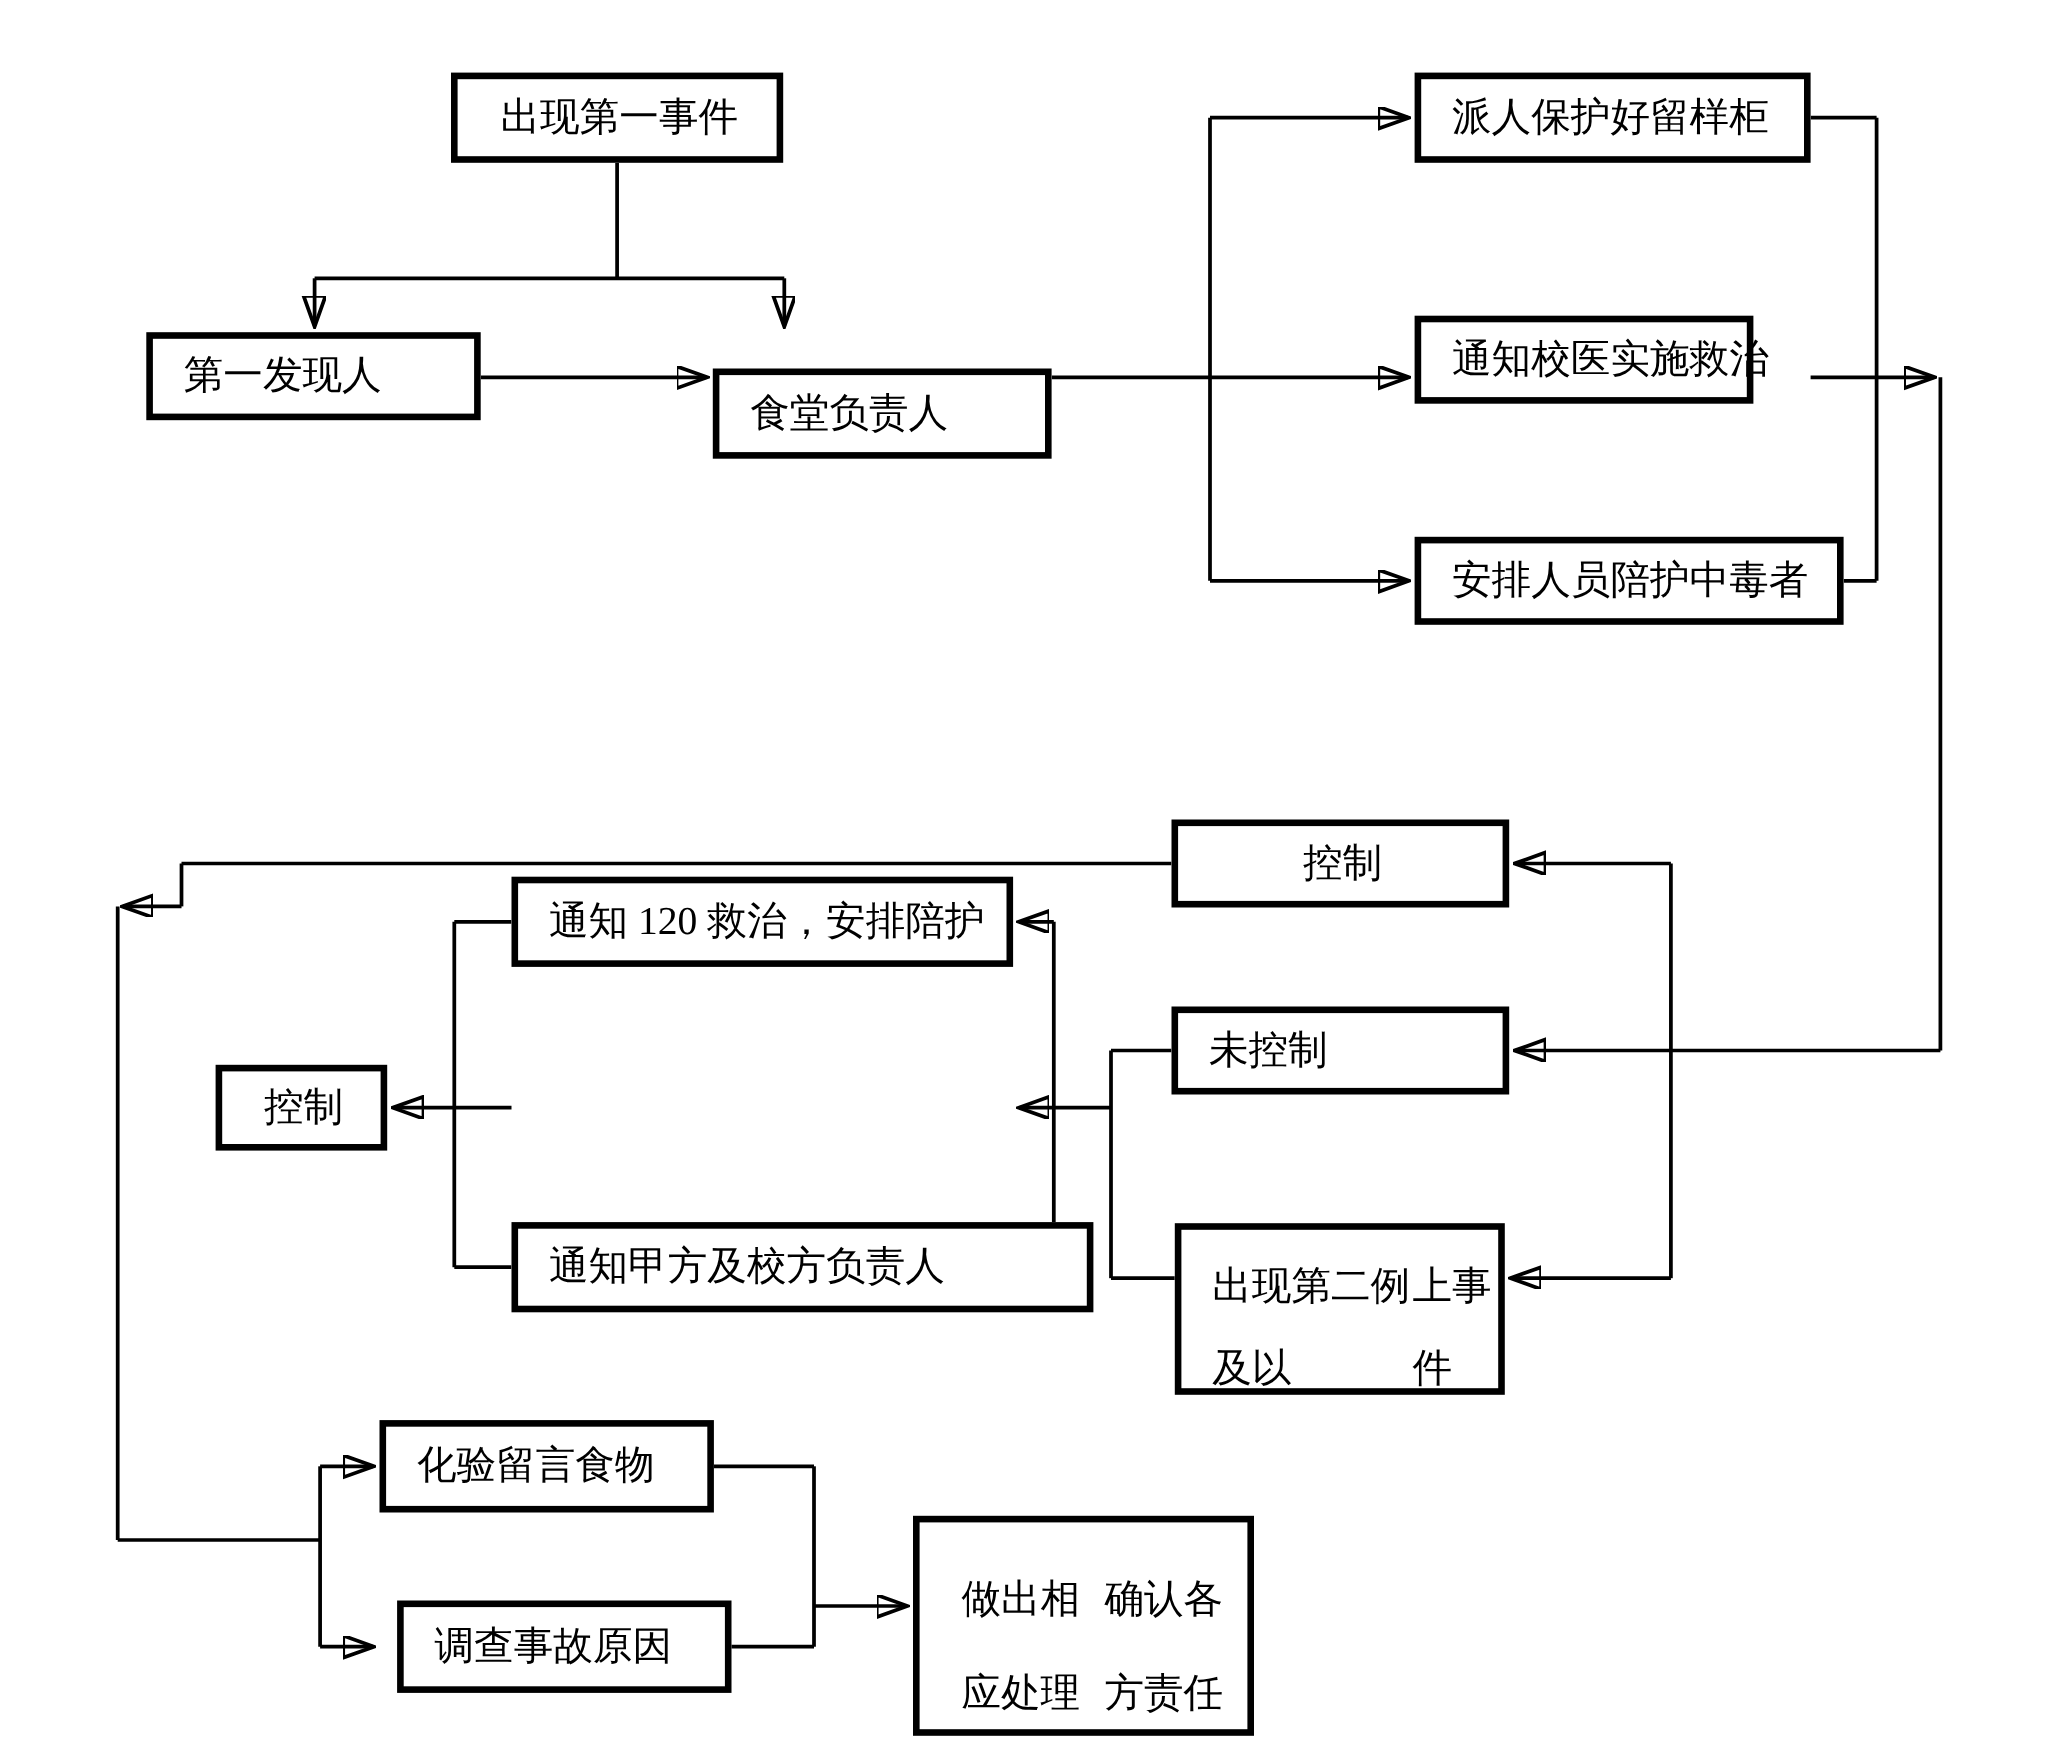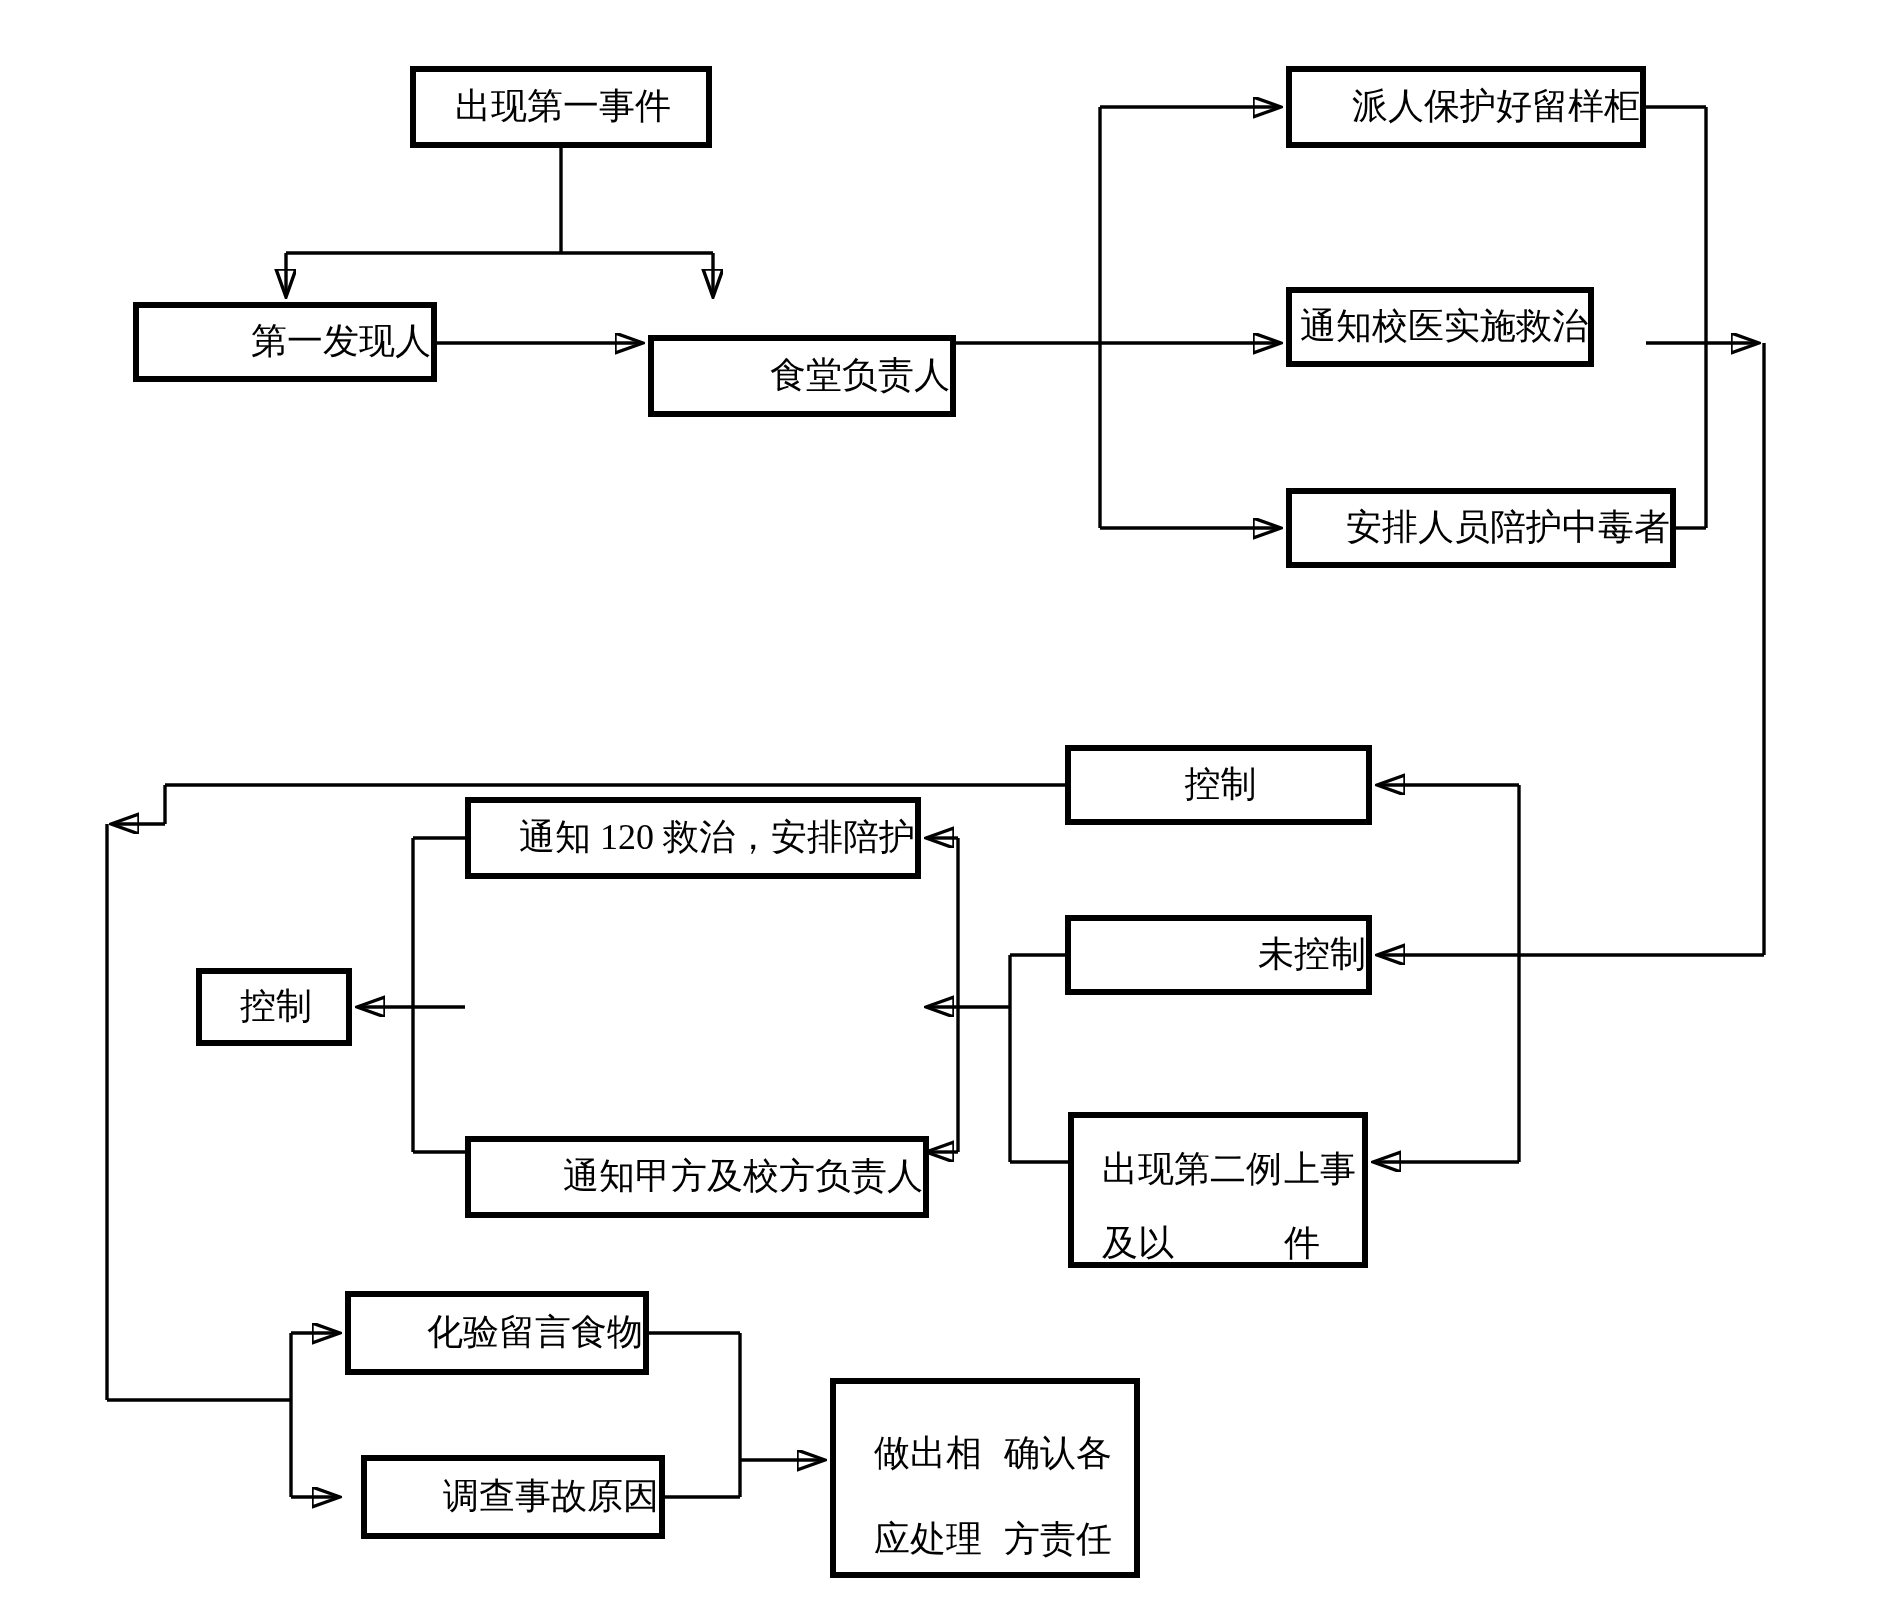--- a/index.html
+++ b/index.html
@@ -14,21 +14,21 @@
   }
   svg.connectors{position:absolute;left:0;top:0;width:1880px;height:1602px;}
   svg.connectors path{fill:none;stroke:#000;stroke-width:3.4px;}
   .node{
     position:absolute;
     background:#ffffff;
     border:6px solid #000000;
     box-sizing:border-box;
     display:flex;
     align-items:center;
-    justify-content:flex-end;
+    justify-content:flex-start;
     font-size:36px;
     line-height:1.15;
     white-space:nowrap;
     padding-left:28px;
   }
   .node.center{justify-content:center;padding-left:4px;}
   .node.multiline{
     flex-direction:row;
     align-items:flex-start;
     justify-content:flex-start;
@@ -40,21 +40,21 @@
   #n-first-discoverer   {left:133px;  top:302px;  width:304px; height:80px;}
   #n-canteen-manager    {left:648px;  top:302px;  width:308px; height:82px;margin-top:33px;}
   #n-protect-cabinet    {left:1286px; top:66px;   width:360px; height:82px;}
   #n-school-doctor      {left:1286px; top:287px;  width:308px; height:80px;}
   #n-assign-escort      {left:1286px; top:488px;  width:390px; height:80px;}
   #n-controlled-right   {left:1065px; top:745px;  width:307px; height:80px;}
   #n-not-controlled     {left:1065px; top:915px;  width:307px; height:80px;}
   #n-second-case        {left:1068px; top:1112px; width:300px; height:156px; padding-top:14px; line-height:74px;}
   #n-notify-120         {left:465px;  top:797px;  width:456px; height:82px;}
   #n-control-scene      {left:465px;  top:966px;  width:456px; height:82px;}
-  #n-notify-partners    {left:465px;  top:1136px; width:464px; height:82px;}
+  #n-notify-partners    {left:465px;  top:1111px; width:529px; height:82px;}
   #n-controlled-left    {left:196px;  top:968px;  width:156px; height:78px;}
   #n-test-food          {left:345px;  top:1291px; width:304px; height:84px;}
   #n-investigate-cause  {left:345px;  top:1455px; width:304px; height:84px;margin-left:16px;}
   #n-confirm-resp       {left:830px;  top:1378px; width:310px; height:200px; padding-top:26px; padding-left:38px; line-height:86px;}
 </style>
 </head>
 <body>
 
 <div class="canvas">
 

